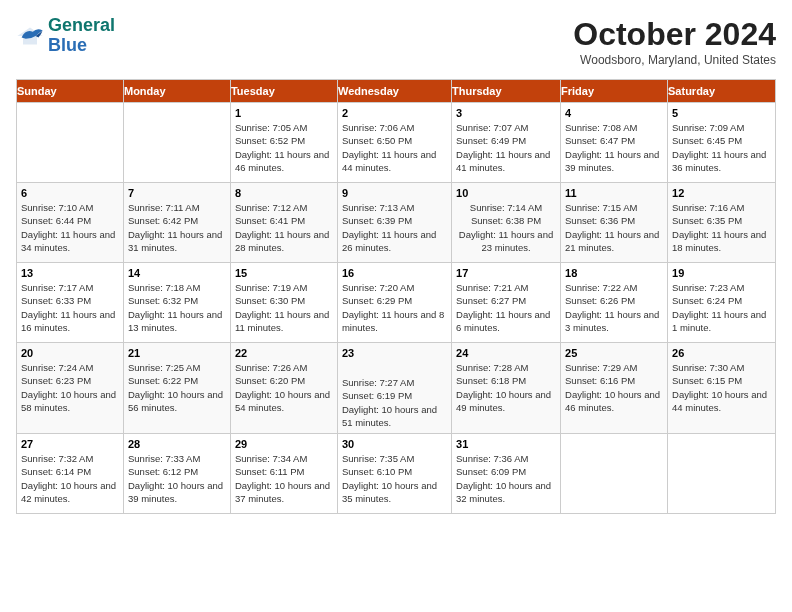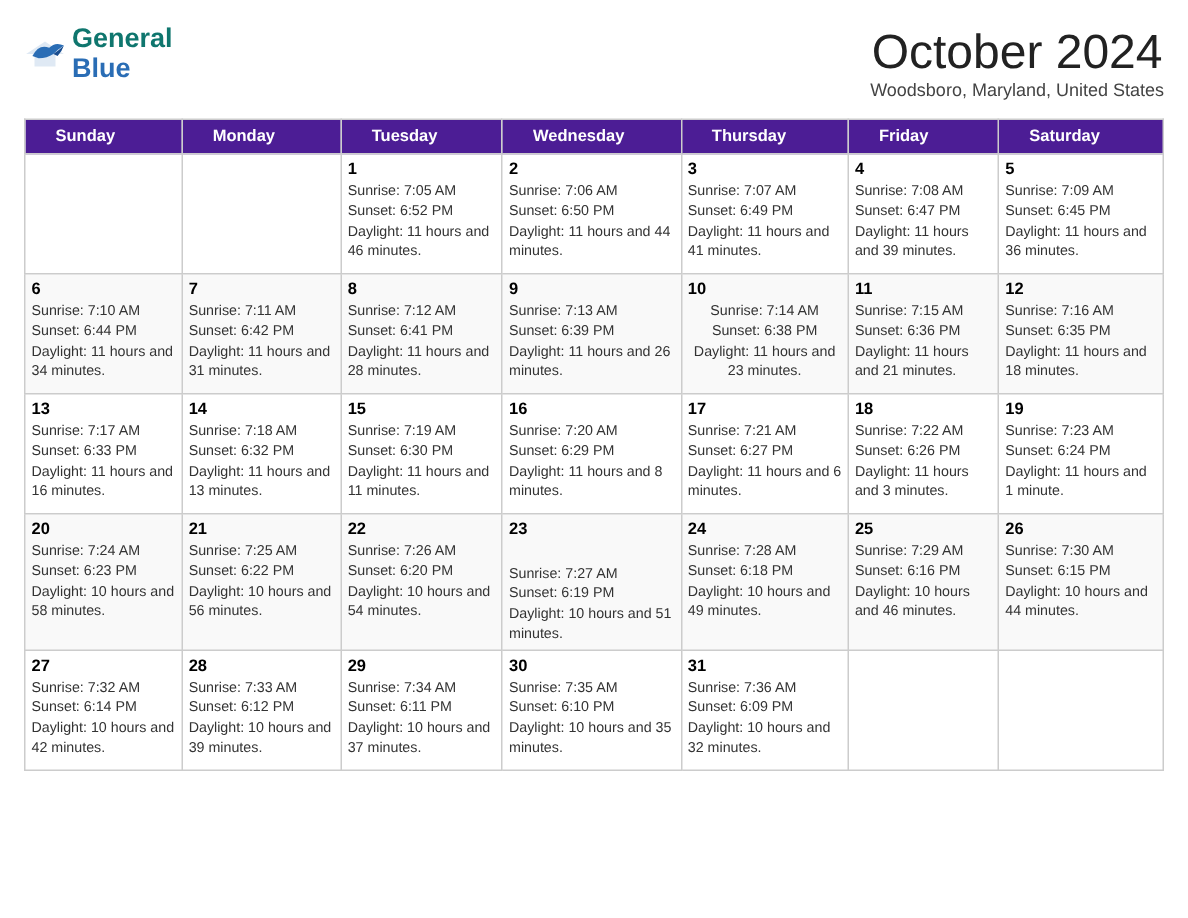--- a/index.html
+++ b/index.html
@@ -30,37 +30,37 @@
     .logo-text .blue { color: #2a6db5; }
     .logo-bird {
       width: 28px;
       height: 28px;
     }
     .title-block {
       text-align: right;
     }
     .month-title {
       font-size: 32px;
-      font-weight: normal;
+      font-weight: bold;
       color: #222;
       text-align: center;
     }
     .location {
       font-size: 12px;
       color: #444;
     }
     table {
       width: 100%;
       border-collapse: collapse;
       font-size: 10px;
     }
     thead tr th {
-      background-color: #4c1d95;
+      background-color: #c2410c;
       color: #fff;
-      padding: 5px 20px;
+      padding: 5px 0;
       text-align: left;
       font-size: 11px;
       font-weight: bold;
       border: 1px solid #ccc;
     }
     tbody tr td {
       border: 1px solid #ccc;
       padding: 4px;
       vertical-align: top;
       min-height: 70px;

